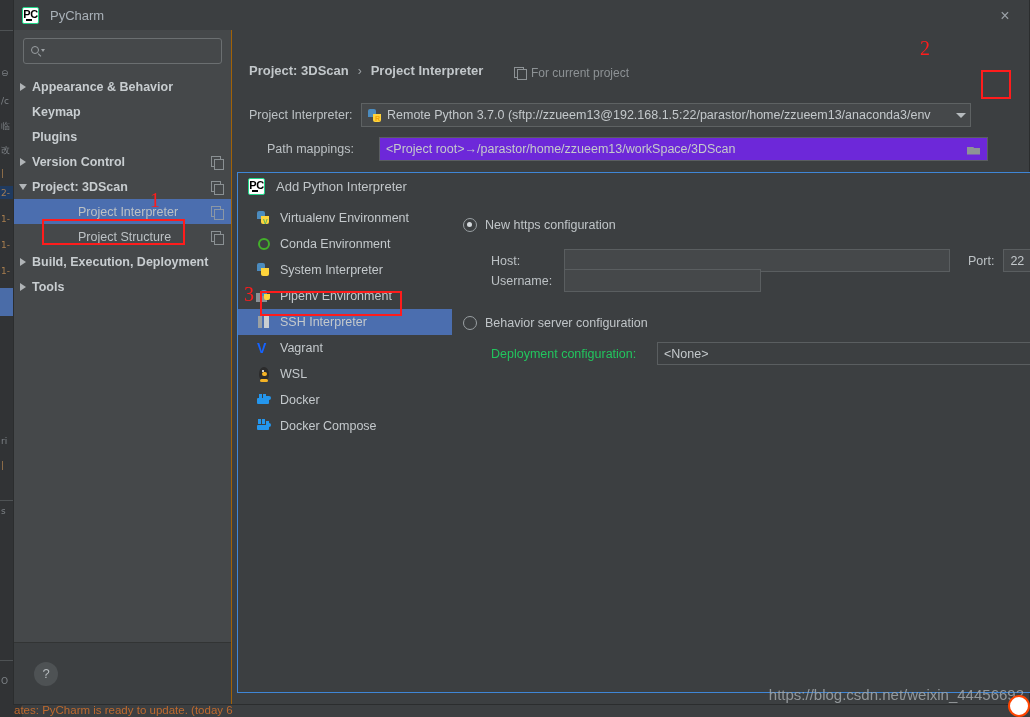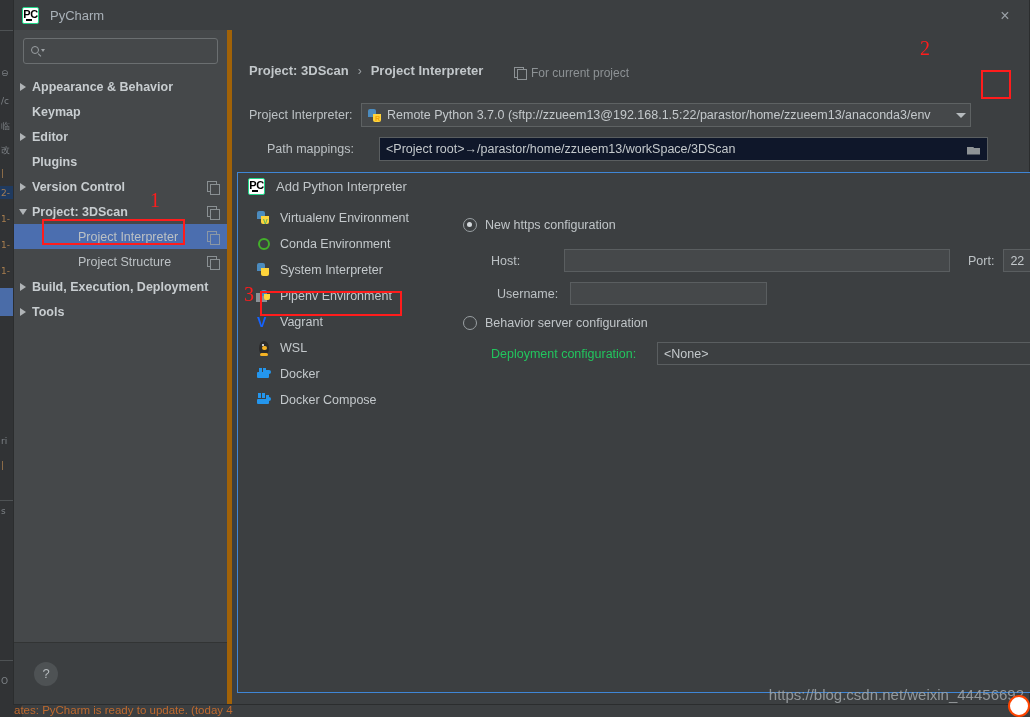--- a/index.html
+++ b/index.html
@@ -72,21 +72,21 @@
     cursor: pointer;
   }
 
   .body-row { display: flex; flex: 1 1 auto; min-height: 0; }
 
   
   .sidebar {
     width: 218px; flex: 0 0 218px;
     background: #45484a;
     display: flex; flex-direction: column;
-    border-right: 5px solid #a16207;
+    border-right: 1px solid #a16207;
   }
   .search-wrap { padding: 8px 9px 10px 9px; }
   .search-box {
     height: 26px; background: #45484a;
     border: 1px solid #6b6f71; border-radius: 3px;
     display: flex; align-items: center; padding-left: 7px;
   }
   .search-icon { width: 13px; height: 13px; position: relative; flex: 0 0 13px; }
   .search-icon .ring {
     position: absolute; left: 0; top: 1px; width: 8px; height: 8px;
@@ -196,21 +196,21 @@
     flex: 0 0 10px; margin-left: 5px;
     width: 0; height: 0;
     border-left: 5px solid transparent; border-right: 5px solid transparent;
     border-top: 5px solid #b6bbbe;
   }
   .pyicon-b { position:absolute; left:0; top:1px; width:8px; height:8px; background:#4b8bbe; border-radius:2px 2px 0 0; }
   .pyicon-y { position:absolute; left:5px; top:6px; width:8px; height:8px; background:#ffd43b; border-radius:0 0 2px 2px; }
   .pyicon-r { position:absolute; left:7px; top:7px; font-size:7px; color:#f0a30a; font-weight:bold; line-height:1; }
 
   .textfield {
-    height: 24px; background: #0f172a;
+    height: 24px; background: #6d28d9;
     border: 1px solid #5a5e60;
     display: flex; align-items: center; padding: 0 6px;
     font-size: 12.5px; color: #c4c9cc; white-space: nowrap; overflow: hidden;
   }
   .folder-icon { width: 14px; height: 11px; position: relative; margin-left: auto; flex:0 0 14px; }
   .folder-icon::before {
     content:""; position:absolute; left:0; bottom:0; width:13px; height:8px;
     background:#8e9396; clip-path: polygon(0 100%,0 0,45% 0,55% 18%,100% 18%,100% 100%);
   }
 
@@ -360,26 +360,20 @@
               <span class="tw">
                 <span class="arrow-r"></span>
               </span>
               <span class="tree-label">Appearance &amp; Behavior</span>
             </div>
             <div class="tree-row bold">
               <span class="tw"></span>
               <span class="tree-label">Keymap</span>
             </div>
             <div class="tree-row bold">
-              <span class="tw">
-                <span class="arrow-r"></span>
-              </span>
-              <span class="tree-label">Editor</span>
-            </div>
-            <div class="tree-row bold">
               <span class="tw"></span>
               <span class="tree-label">Plugins</span>
             </div>
             <div class="tree-row bold">
               <span class="tw">
                 <span class="arrow-r"></span>
               </span>
               <span class="tree-label">Version Control</span>
               <span class="copy-icon"></span>
             </div>
@@ -487,20 +481,27 @@
                 <span class="it-label">System Interpreter</span>
               </div>
               <div class="sub-item">
                 <span class="it-icon ic-pipenv">
                   <span class="f"></span>
                   <span class="b"></span>
                   <span class="y"></span>
                 </span>
                 <span class="it-label">Pipenv Environment</span>
               </div>
+              <div class="sub-item selected" style="width: 214px;">
+                <span class="it-icon ic-ssh">
+                  <span class="l"></span>
+                  <span class="r"></span>
+                </span>
+                <span class="it-label">SSH Interpreter</span>
+              </div>
               <div class="sub-item">
                 <span class="it-icon ic-vagrant">
                   <span class="v">V</span>
                 </span>
                 <span class="it-label">Vagrant</span>
               </div>
               <div class="sub-item">
                 <span class="it-icon ic-wsl">
                   <span class="p"></span>
                   <span class="eye"></span>
@@ -539,21 +540,21 @@
             <span class="form-label" style="width:73px;">Host:</span>
             <div class="sub-field" style="width:386px;">
               <span></span>
             </div>
             <span class="form-label" style="margin-left:18px;">Port:</span>
             <div class="sub-field" style="width:36px; margin-left:9px;">
               <span>22</span>
             </div>
           </div>
 
-          <div class="form-row" style="left:253px; top:109px;margin-left:6px;">
+          <div class="form-row" style="left:253px; top:96px;">
             <span class="form-label" style="width:73px;">Username:</span>
             <div class="sub-field" style="width:197px;">
               <span></span>
             </div>
           </div>
 
           <div class="radio-row" style="left:225px; top:143px;">
             <span class="radio"></span>
             <span class="radio-label">Behavior server configuration</span>
           </div>
@@ -574,15 +575,15 @@
   <div class="anno-num" style="left:150px; top:190px;">1</div>
 
   <div class="anno-box" style="left:981px; top:70px; width:30px; height:29px;"></div>
   <div class="anno-num" style="left:920px; top:38px;">2</div>
 
   <div class="anno-box" style="left:260px; top:291px; width:142px; height:25px;"></div>
   <div class="anno-num" style="left:244px; top:284px;">3</div>
 
   <div class="watermark">https://blog.csdn.net/weixin_44456692</div>
   <div class="wm-badge"></div>
-  <div class="statusbar-txt">ates: PyCharm is ready to update. (today 4</div>
+  <div class="statusbar-txt">ates: PyCharm is ready to update. (today 6</div>
 
 </div>
 
 </body></html>

